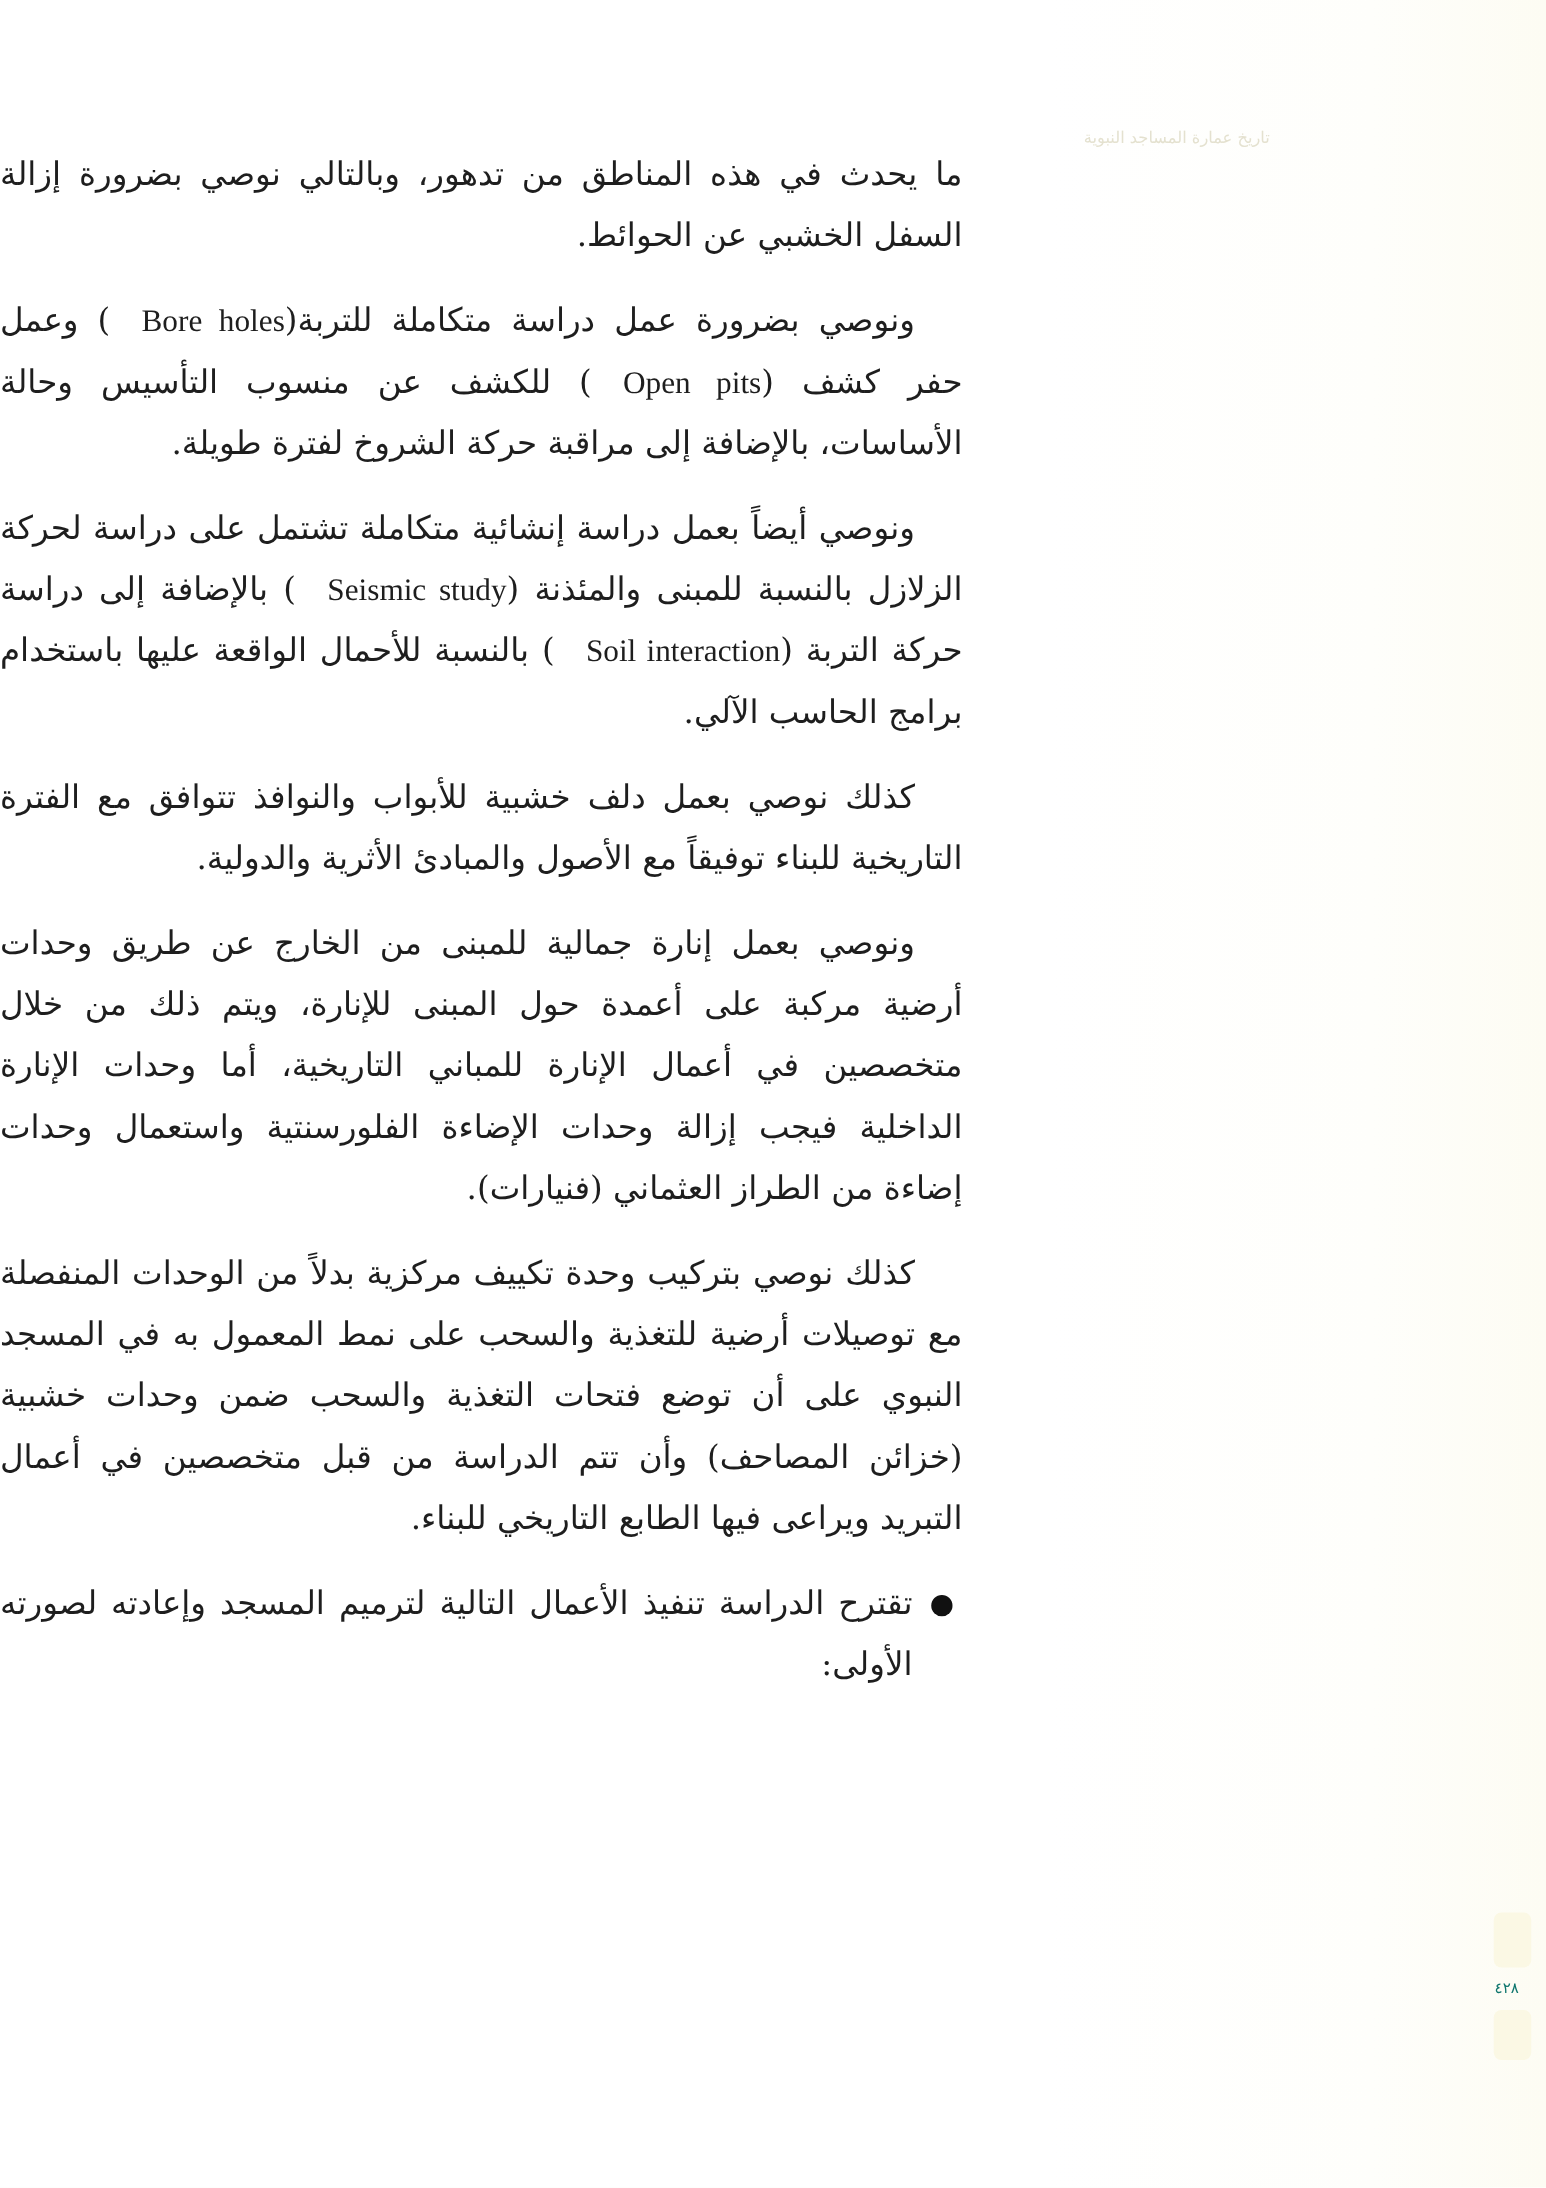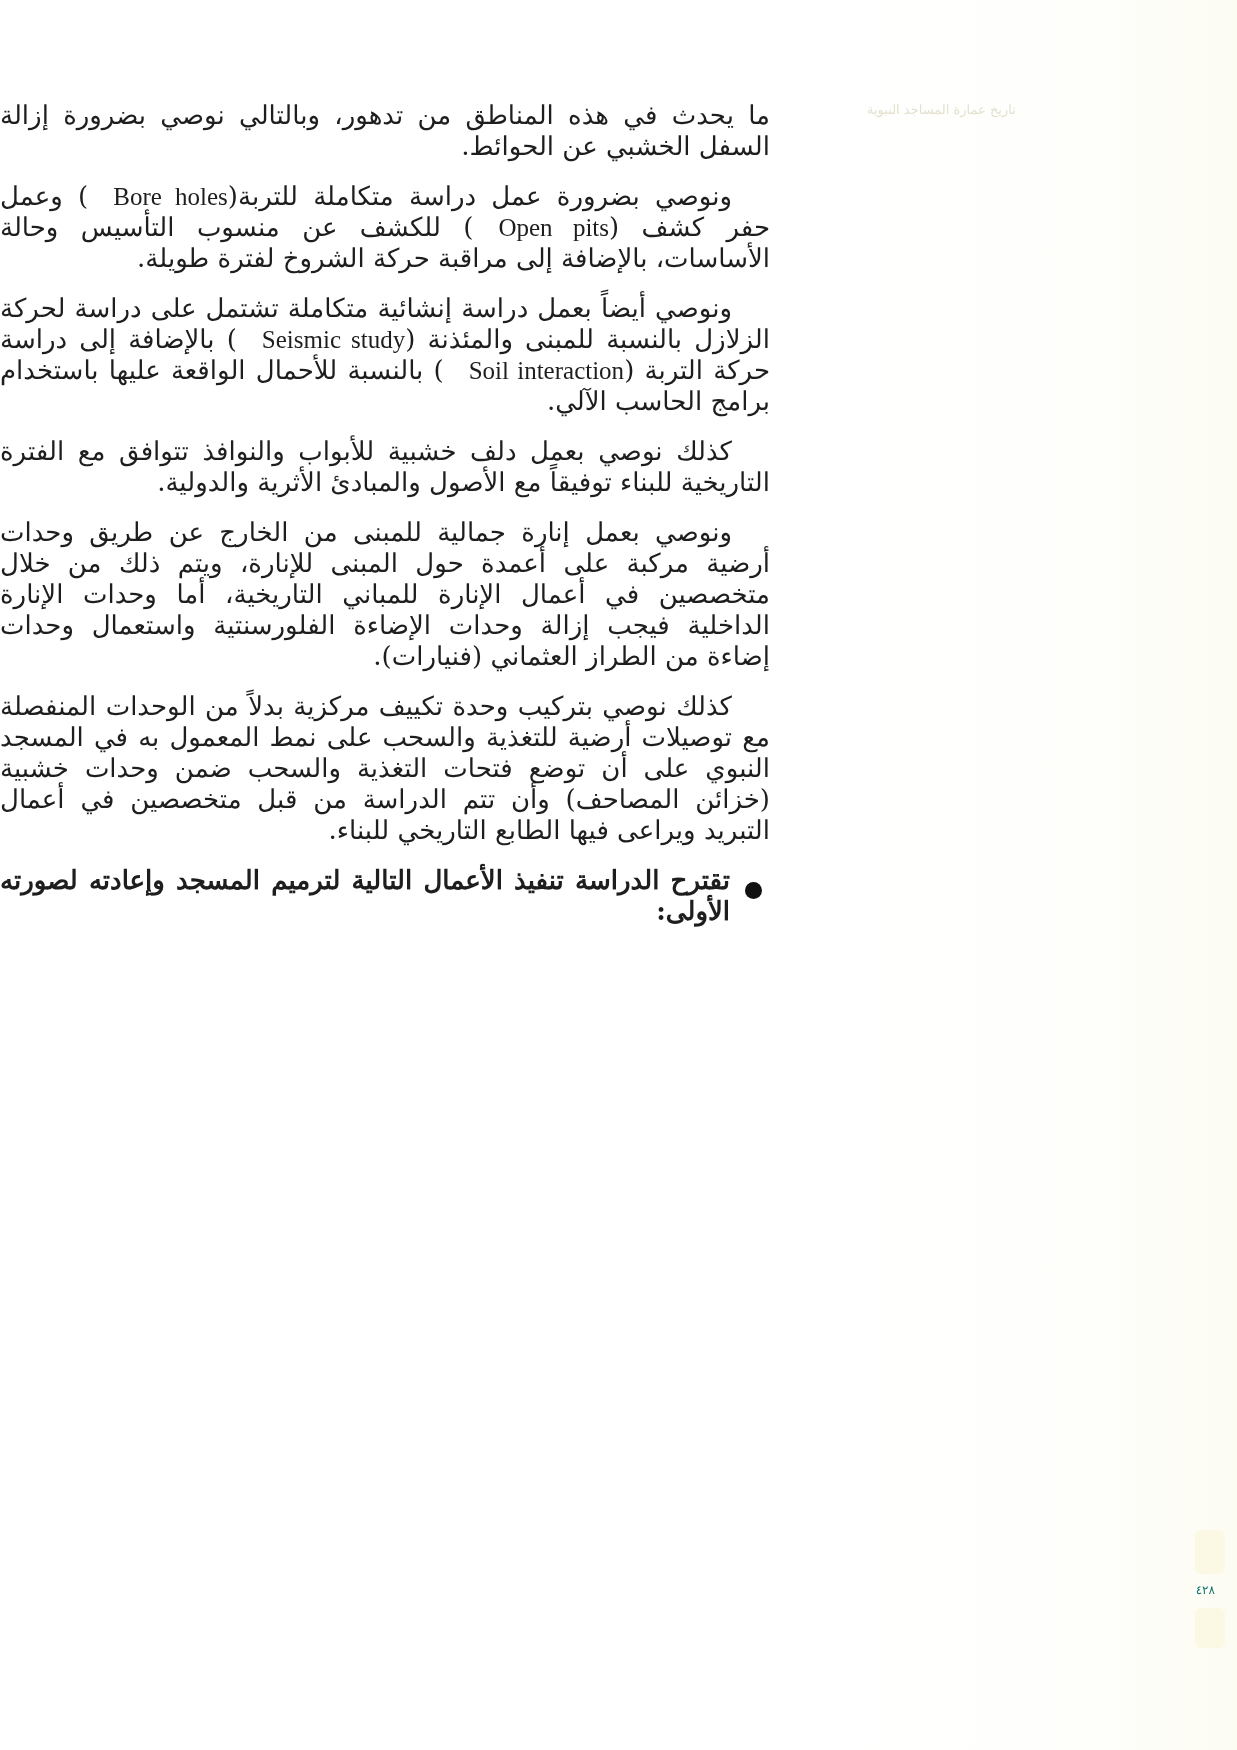--- a/index.html
+++ b/index.html
@@ -28,26 +28,26 @@
       width: 320px;
       text-align: left;
       font-size: 13px;
       color: #e4e1cf;
       letter-spacing: 0.5px;
       direction: rtl;
       margin-top: 36px;
     }
     .body-column {
       position: absolute;
-      top: 100px;
+      top: 116px;
       left: 0px;
       width: 770px;
       direction: rtl;
       font-size: 26px;
-      line-height: 31px;
+      line-height: 49px;
       text-align: justify;
       text-align-last: right;
     }
     .para {
       margin: 0 0 19px 0;
       text-indent: 38px;
       text-align: justify;
     }
     .para .latin {
       font-family: "Liberation Serif", "DejaVu Serif", serif;
@@ -65,21 +65,20 @@
       text-shadow: 0 0 1px #f1d762;
       text-align: right;
       text-indent: 0;
     }
     .bullet-item {
       position: relative;
       padding-right: 40px;
       text-indent: 0;
       text-align: justify;
       text-align-last: right;
-      font-weight: bold;
     }
     .bullet-dot {
       position: absolute;
       right: 8px;
       top: 17px;
       width: 17px;
       height: 17px;
       border-radius: 50%;
       background: #111111;
     }

